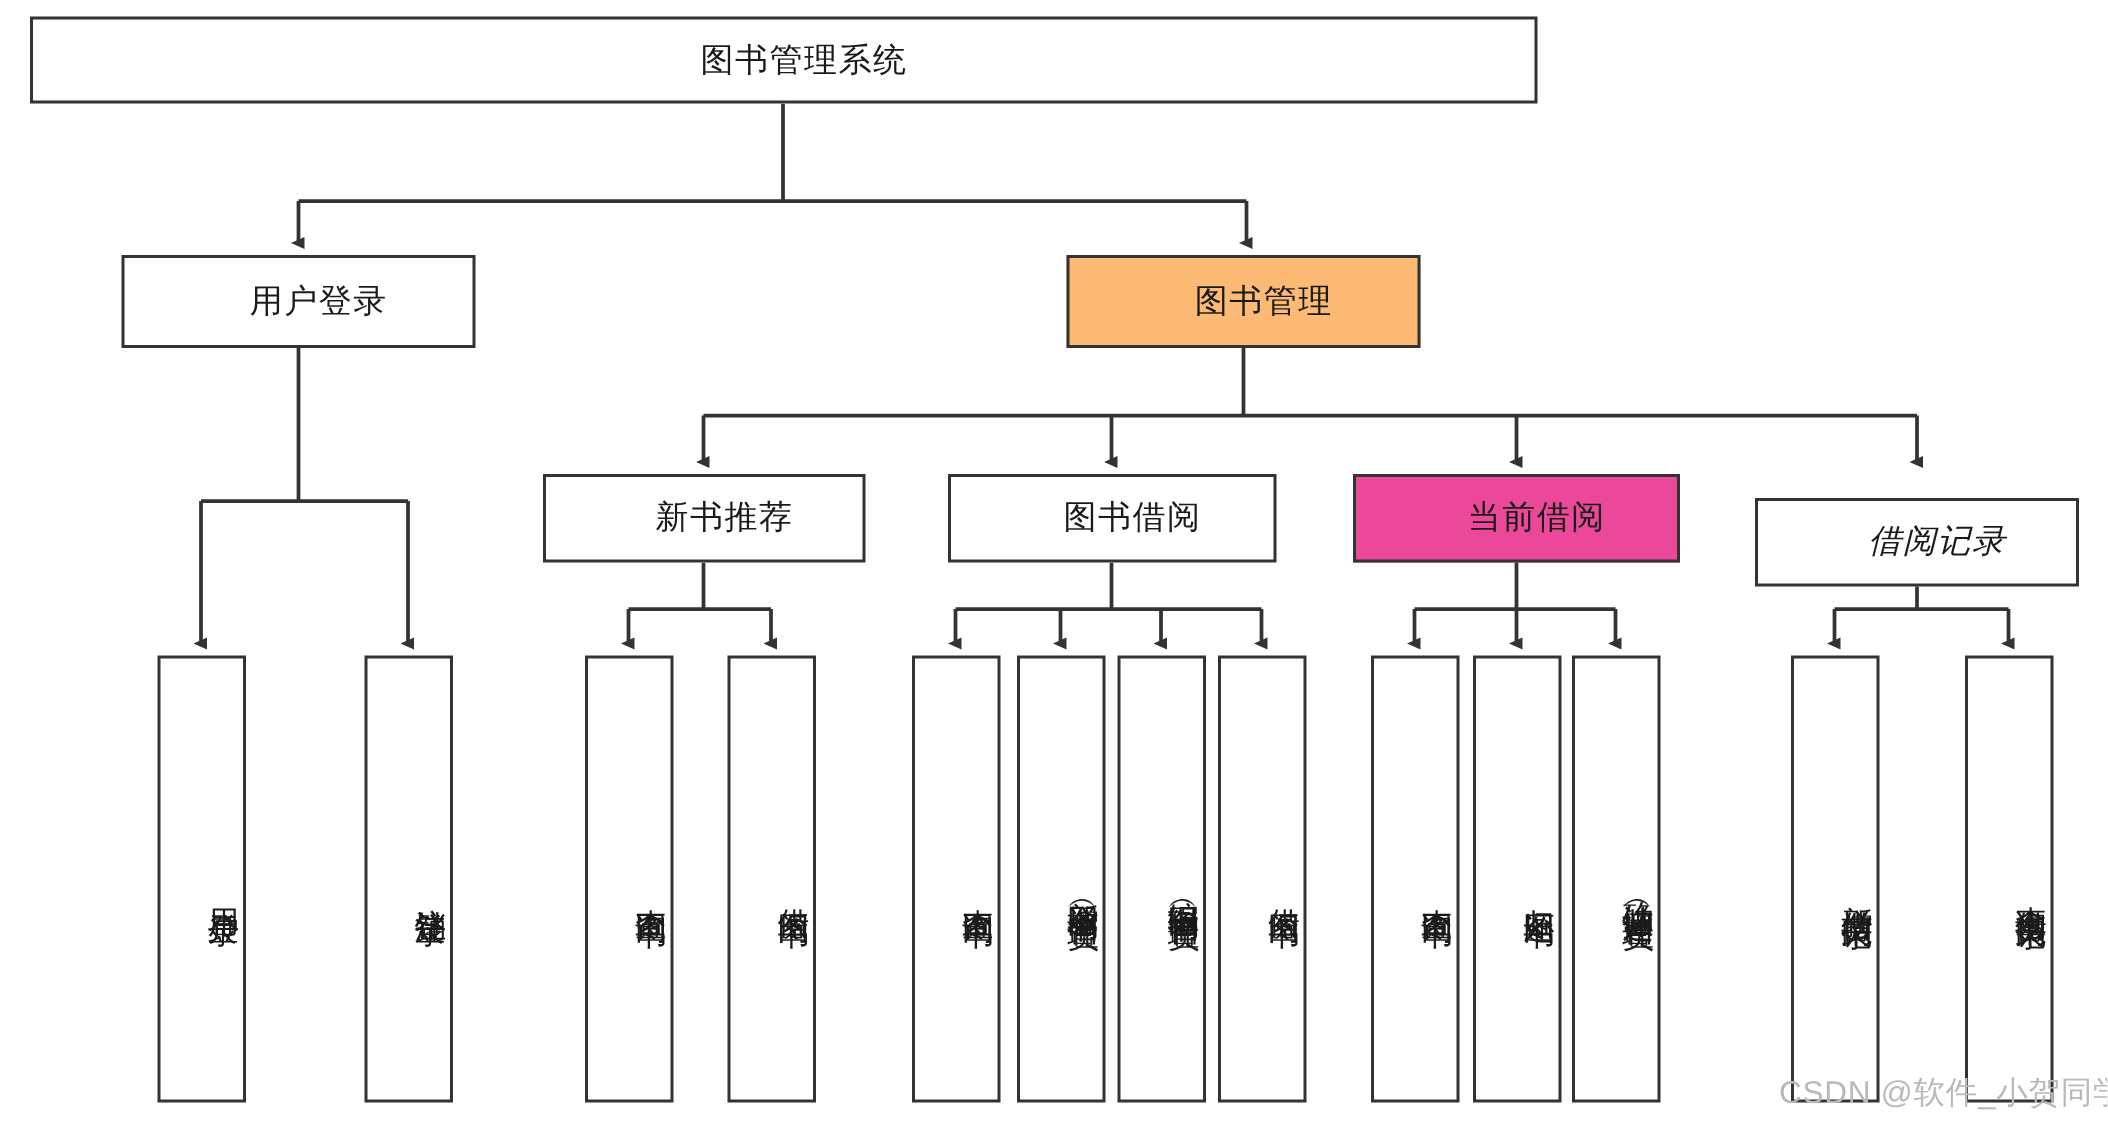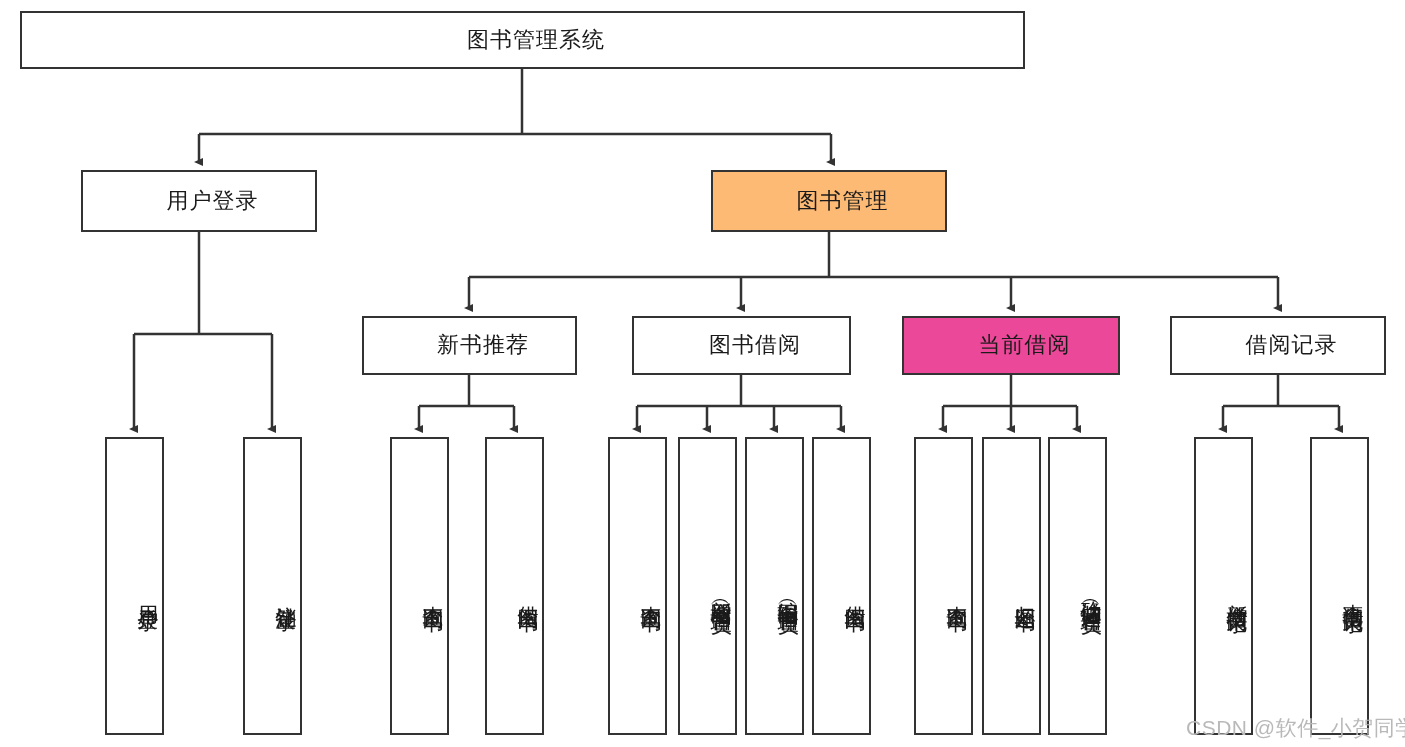--- a/index.html
+++ b/index.html
@@ -132,21 +132,21 @@
 
   <div class="node horizontal" style="left: 362px; top: 316px; width: 215px; height: 59px; border-color: rgb(51, 51, 51); background: rgb(255, 255, 255); color: rgb(26, 26, 26);">
     <span class="label">新书推荐</span>
   </div>
   <div class="node horizontal" style="left: 632px; top: 316px; width: 219px; height: 59px; border-color: rgb(51, 51, 51); background: rgb(255, 255, 255); color: rgb(26, 26, 26); text-align: right;">
     <span class="label">图书借阅</span>
   </div>
   <div class="node horizontal" style="left: 902px; top: 316px; width: 218px; height: 59px; border-color: rgb(51, 51, 51); background: #ec4899; color: rgb(26, 26, 26);">
     <span class="label">当前借阅</span>
   </div>
-  <div class="node horizontal" style="left: 1170px; top: 316px; width: 216px; height: 59px; border-color: rgb(51, 51, 51); background: rgb(255, 255, 255); color: rgb(26, 26, 26);">
+  <div class="node horizontal" style="left: 1170px; top: 332px; width: 216px; height: 59px; border-color: rgb(51, 51, 51); background: rgb(255, 255, 255); color: rgb(26, 26, 26); font-style: italic;">
     <span class="label">借阅记录</span>
   </div>
 
   <div class="node vertical" style="left: 105px; top: 437px; width: 59px; height: 298px; border-color: rgb(51, 51, 51); background: rgb(255, 255, 255); color: rgb(26, 26, 26);">
     <span class="label">用户登录</span>
   </div>
   <div class="node vertical" style="left: 243px; top: 437px; width: 59px; height: 298px; border-color: rgb(51, 51, 51); background: rgb(255, 255, 255); color: rgb(26, 26, 26);">
     <span class="label">注销登录</span>
   </div>
   <div class="node vertical" style="left: 390px; top: 437px; width: 59px; height: 298px; border-color: rgb(51, 51, 51); background: rgb(255, 255, 255); color: rgb(26, 26, 26);">

